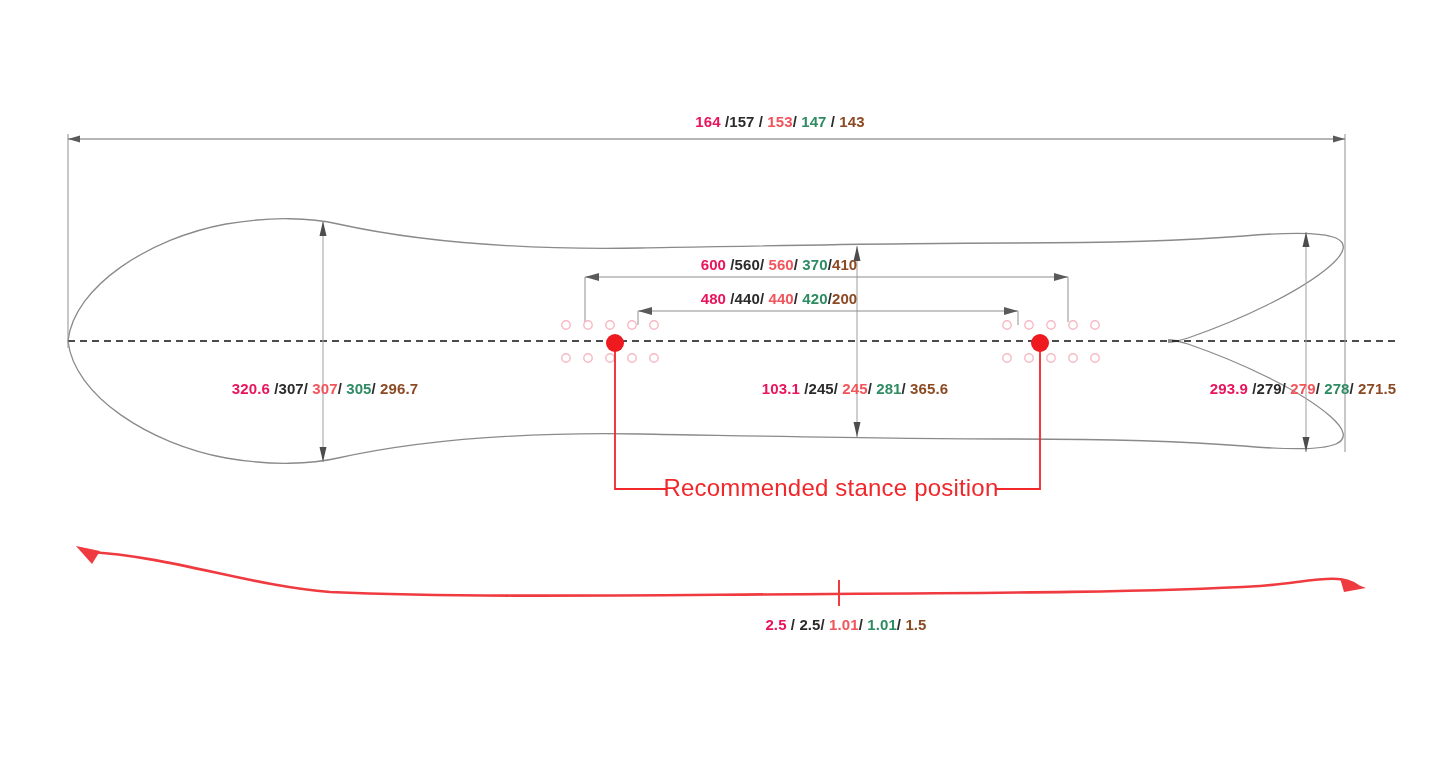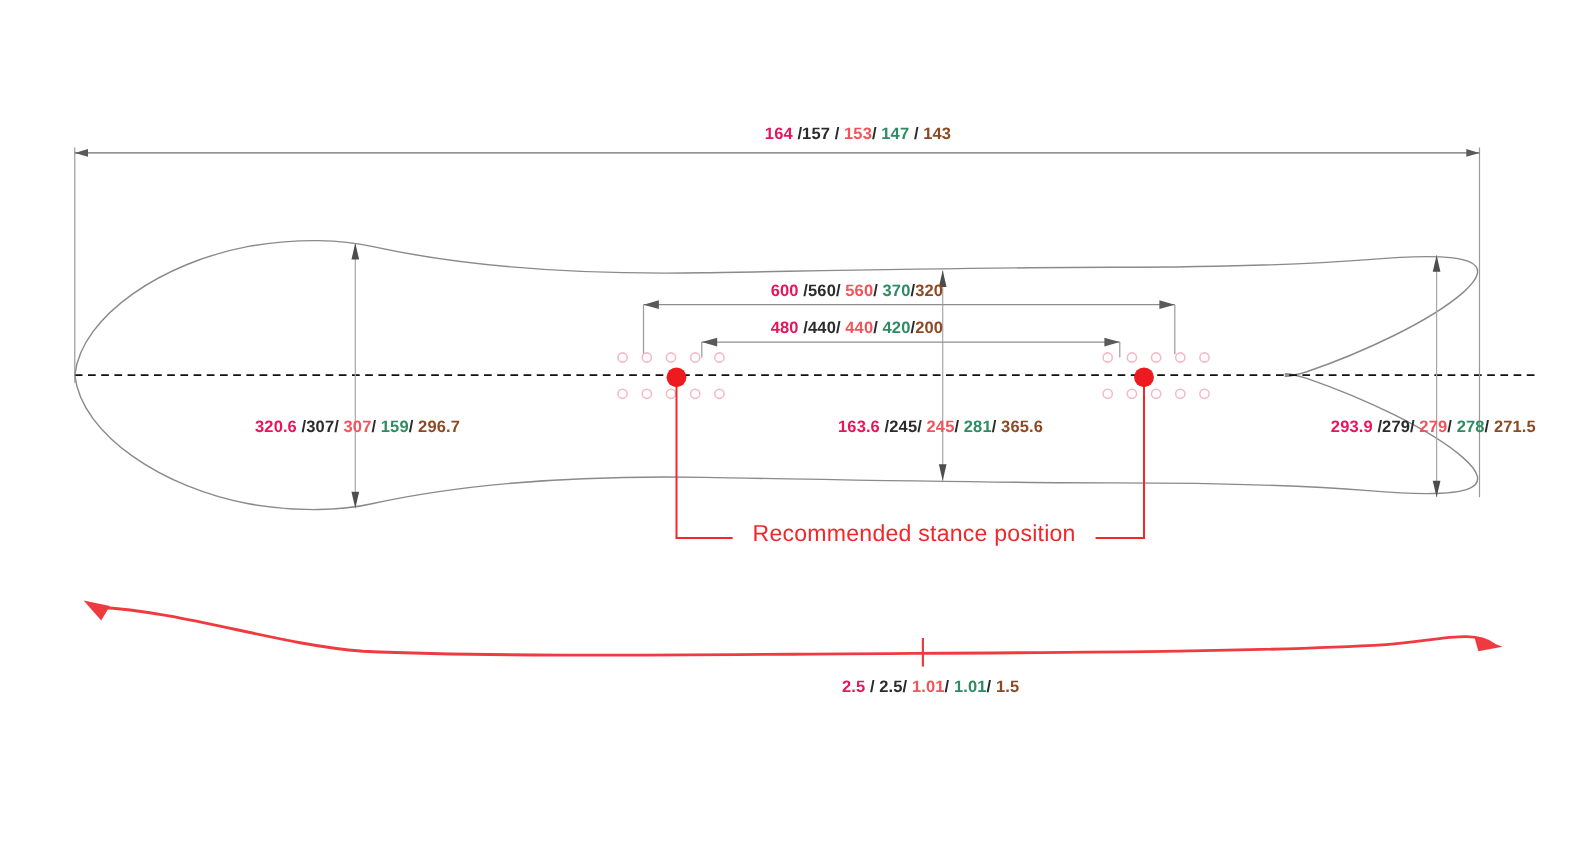--- a/index.html
+++ b/index.html
@@ -42,21 +42,21 @@
   .dim-label .v4 { color: #8c4a23; }
   .dim-label .sep { color: #2b2b2b; font-weight: bold; }
   .dim-label.centered {
     transform: translateX(-50%);
   }
   .stance-caption {
     position: absolute;
     white-space: nowrap;
     color: #f0272b;
     font-family: "Liberation Sans", sans-serif;
-    font-size: 21px;
+    font-size: 24px;
     font-weight: normal;
     letter-spacing: 0.2px;
     transform: translateX(-50%);
   }
 </style>
 </head>
 <body>
 
 <div id="stage">
 
@@ -182,33 +182,33 @@
       <line x1="839" y1="580" x2="839" y2="606" stroke="#ef3b40" stroke-width="2"></line>
     </g>
 
   </svg>
 
   <div class="dim-label centered" style="left:780px; top:114px;">
     <span class="v0">164</span><span class="sep"> /</span><span class="v1">157</span><span class="sep"> / </span><span class="v2">153</span><span class="sep">/ </span><span class="v3">147</span><span class="sep"> / </span><span class="v4">143</span>
   </div>
 
   <div class="dim-label centered" style="left:779px; top:257px;">
-    <span class="v0">600</span><span class="sep"> /</span><span class="v1">560</span><span class="sep">/ </span><span class="v2">560</span><span class="sep">/ </span><span class="v3">370</span><span class="sep">/</span><span class="v4">320</span>
+    <span class="v0">600</span><span class="sep"> /</span><span class="v1">560</span><span class="sep">/ </span><span class="v2">560</span><span class="sep">/ </span><span class="v3">370</span><span class="sep">/</span><span class="v4">410</span>
   </div>
 
   <div class="dim-label centered" style="left:779px; top:291px;">
     <span class="v0">480</span><span class="sep"> /</span><span class="v1">440</span><span class="sep">/ </span><span class="v2">440</span><span class="sep">/ </span><span class="v3">420</span><span class="sep">/</span><span class="v4">200</span>
   </div>
 
   <div class="dim-label centered" style="left:325px; top:381px;">
-    <span class="v0">320.6</span><span class="sep"> /</span><span class="v1">307</span><span class="sep">/ </span><span class="v2">307</span><span class="sep">/ </span><span class="v3">159</span><span class="sep">/ </span><span class="v4">296.7</span>
+    <span class="v0">320.6</span><span class="sep"> /</span><span class="v1">307</span><span class="sep">/ </span><span class="v2">307</span><span class="sep">/ </span><span class="v3">305</span><span class="sep">/ </span><span class="v4">296.7</span>
   </div>
 
   <div class="dim-label centered" style="left:855px; top:381px;">
-    <span class="v0">163.6</span><span class="sep"> /</span><span class="v1">245</span><span class="sep">/ </span><span class="v2">245</span><span class="sep">/ </span><span class="v3">281</span><span class="sep">/ </span><span class="v4">365.6</span>
+    <span class="v0">103.1</span><span class="sep"> /</span><span class="v1">245</span><span class="sep">/ </span><span class="v2">245</span><span class="sep">/ </span><span class="v3">281</span><span class="sep">/ </span><span class="v4">365.6</span>
   </div>
 
   <div class="dim-label centered" style="left:1303px; top:381px;">
     <span class="v0">293.9</span><span class="sep"> /</span><span class="v1">279</span><span class="sep">/ </span><span class="v2">279</span><span class="sep">/ </span><span class="v3">278</span><span class="sep">/ </span><span class="v4">271.5</span>
   </div>
 
   <div class="dim-label centered" style="left:846px; top:617px;text-align:right;">
     <span class="v0">2.5</span><span class="sep"> / </span><span class="v1">2.5</span><span class="sep">/ </span><span class="v2">1.01</span><span class="sep">/ </span><span class="v3">1.01</span><span class="sep">/ </span><span class="v4">1.5</span>
   </div>
 

